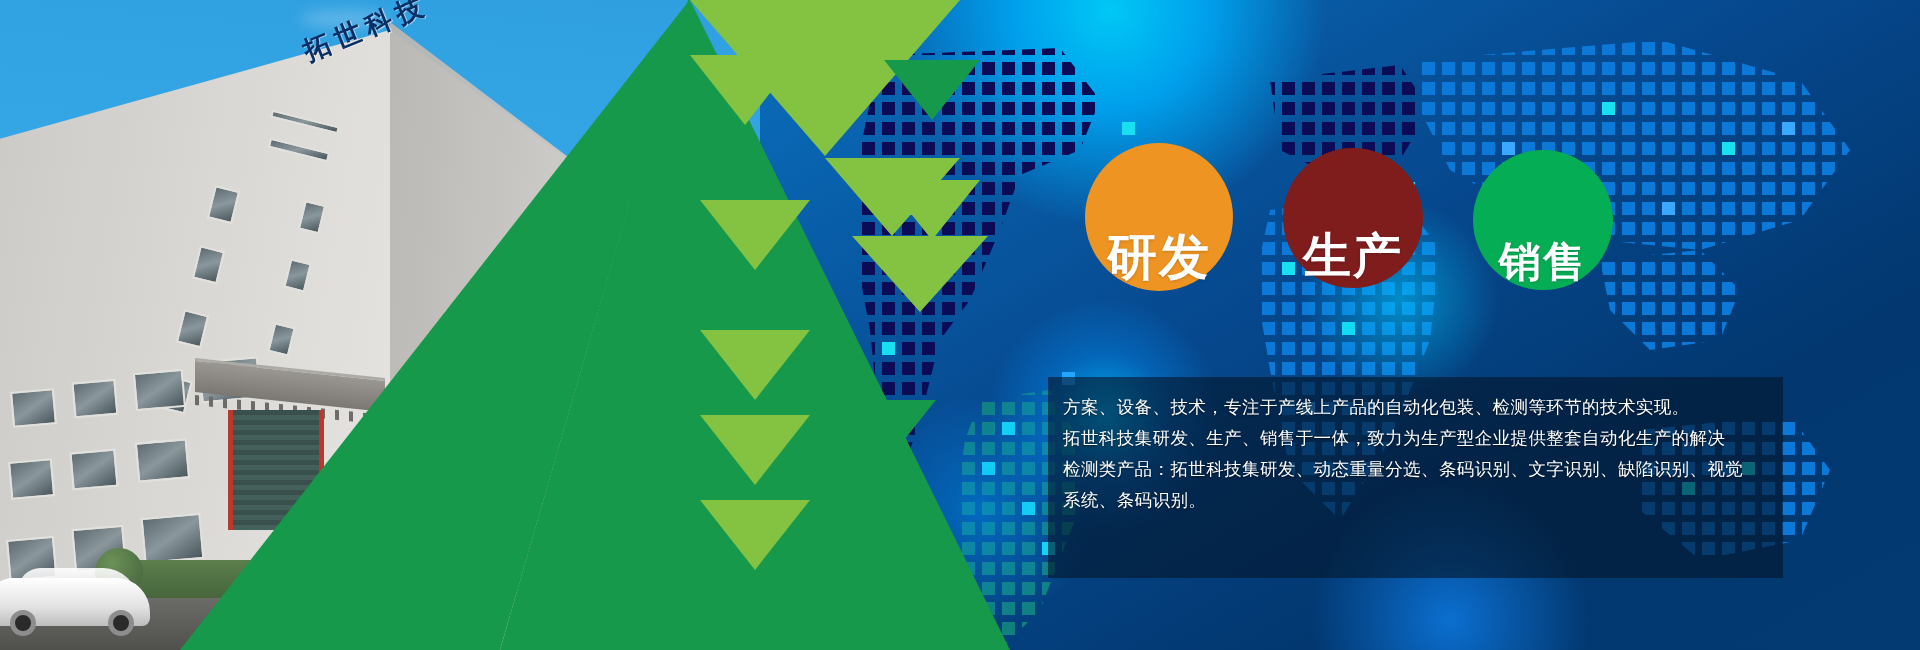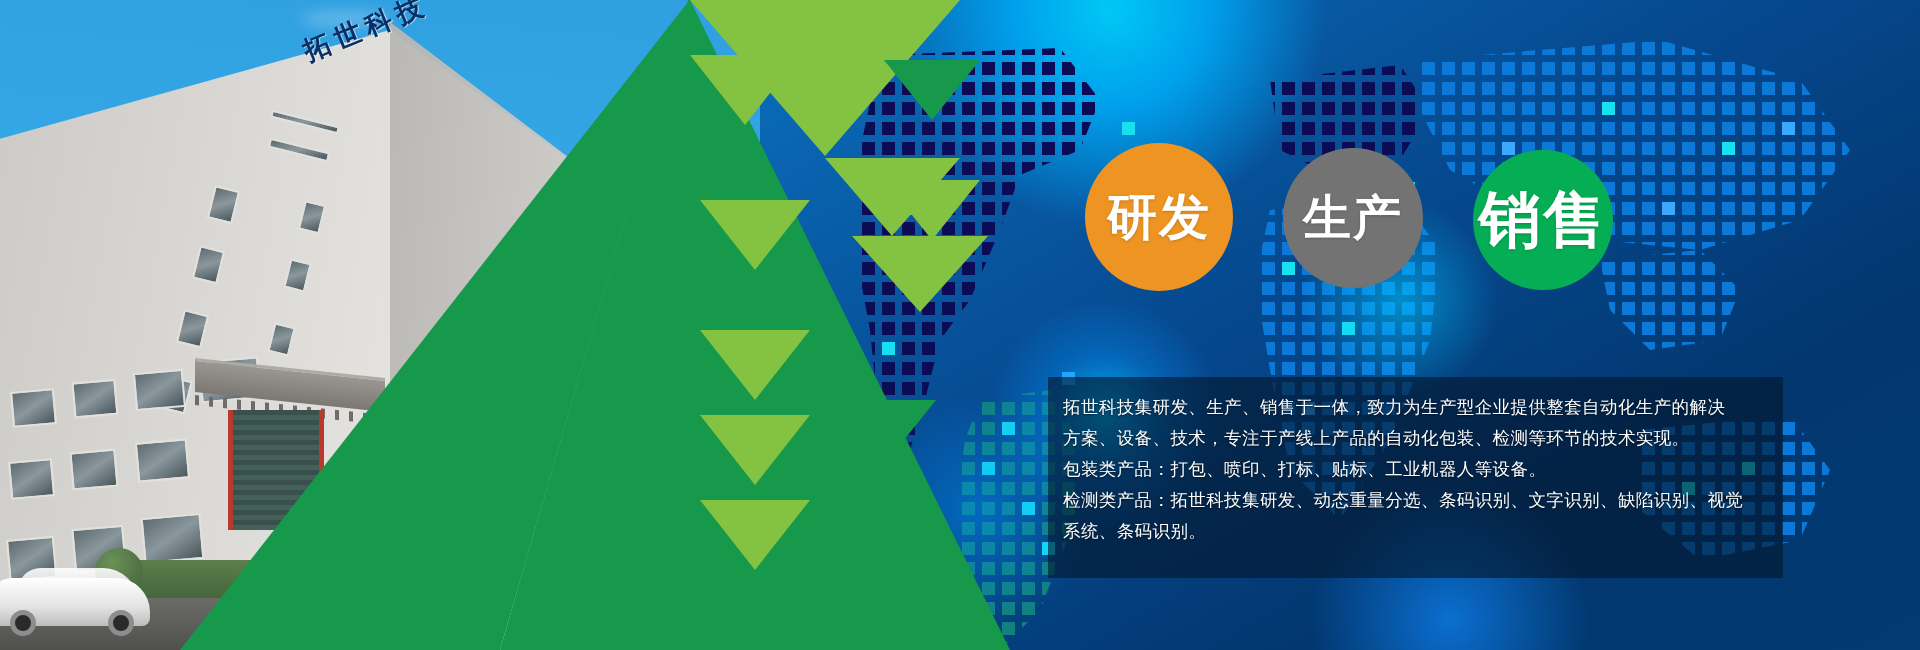--- a/index.html
+++ b/index.html
@@ -136,29 +136,29 @@
   .w2 { left:108px; top:610px; }
 
   
   .geo { position:absolute; inset:0; pointer-events:none; }
   .geo svg { display:block; width:1920px; height:650px; }
 
   
   .circle {
     position:absolute;
     border-radius:50%;
-    display:flex; align-items:center; justify-content:center;
+    display:flex; align-items:flex-end; justify-content:center;
     color:#ffffff;
     font-weight:700;
     letter-spacing:2px;
     text-shadow:0 1px 3px rgba(0,0,0,.18);
   }
   .c-rd { left:1085px; top:143px; width:148px; height:148px; background:#ee9422; font-size:50px; }
-  .c-pr { left:1283px; top:148px; width:140px; height:140px; background:#737373; font-size:48px; }
-  .c-sl { left:1473px; top:150px; width:140px; height:140px; background:#05ae54; font-size:62px; }
+  .c-pr { left:1283px; top:148px; width:140px; height:140px; background:#7f1d1d; font-size:48px; }
+  .c-sl { left:1473px; top:150px; width:140px; height:140px; background:#05ae54; font-size:42px; }
 
   
   .panel {
     position:absolute;
     left:1048px; top:377px; width:735px; height:201px;
     background:rgba(4,22,44,.62);
   }
   .panel-text {
     position:absolute;
     left:1063px; top:392px; width:720px;
@@ -358,20 +358,19 @@
   </div>
   <div class="circle c-pr">
     <span>生产</span>
   </div>
   <div class="circle c-sl">
     <span>销售</span>
   </div>
 
   <div class="panel"></div>
   <div class="panel-text">
+    <p>方案、设备、技术，专注于产线上产品的自动化包装、检测等环节的技术实现。</p>
     <p>拓世科技集研发、生产、销售于一体，致力为生产型企业提供整套自动化生产的解决</p>
-    <p>方案、设备、技术，专注于产线上产品的自动化包装、检测等环节的技术实现。</p>
-    <p>包装类产品：打包、喷印、打标、贴标、工业机器人等设备。</p>
     <p>检测类产品：拓世科技集研发、动态重量分选、条码识别、文字识别、缺陷识别、视觉</p>
     <p>系统、条码识别。</p>
   </div>
 
 </div>
 
 </body></html>

